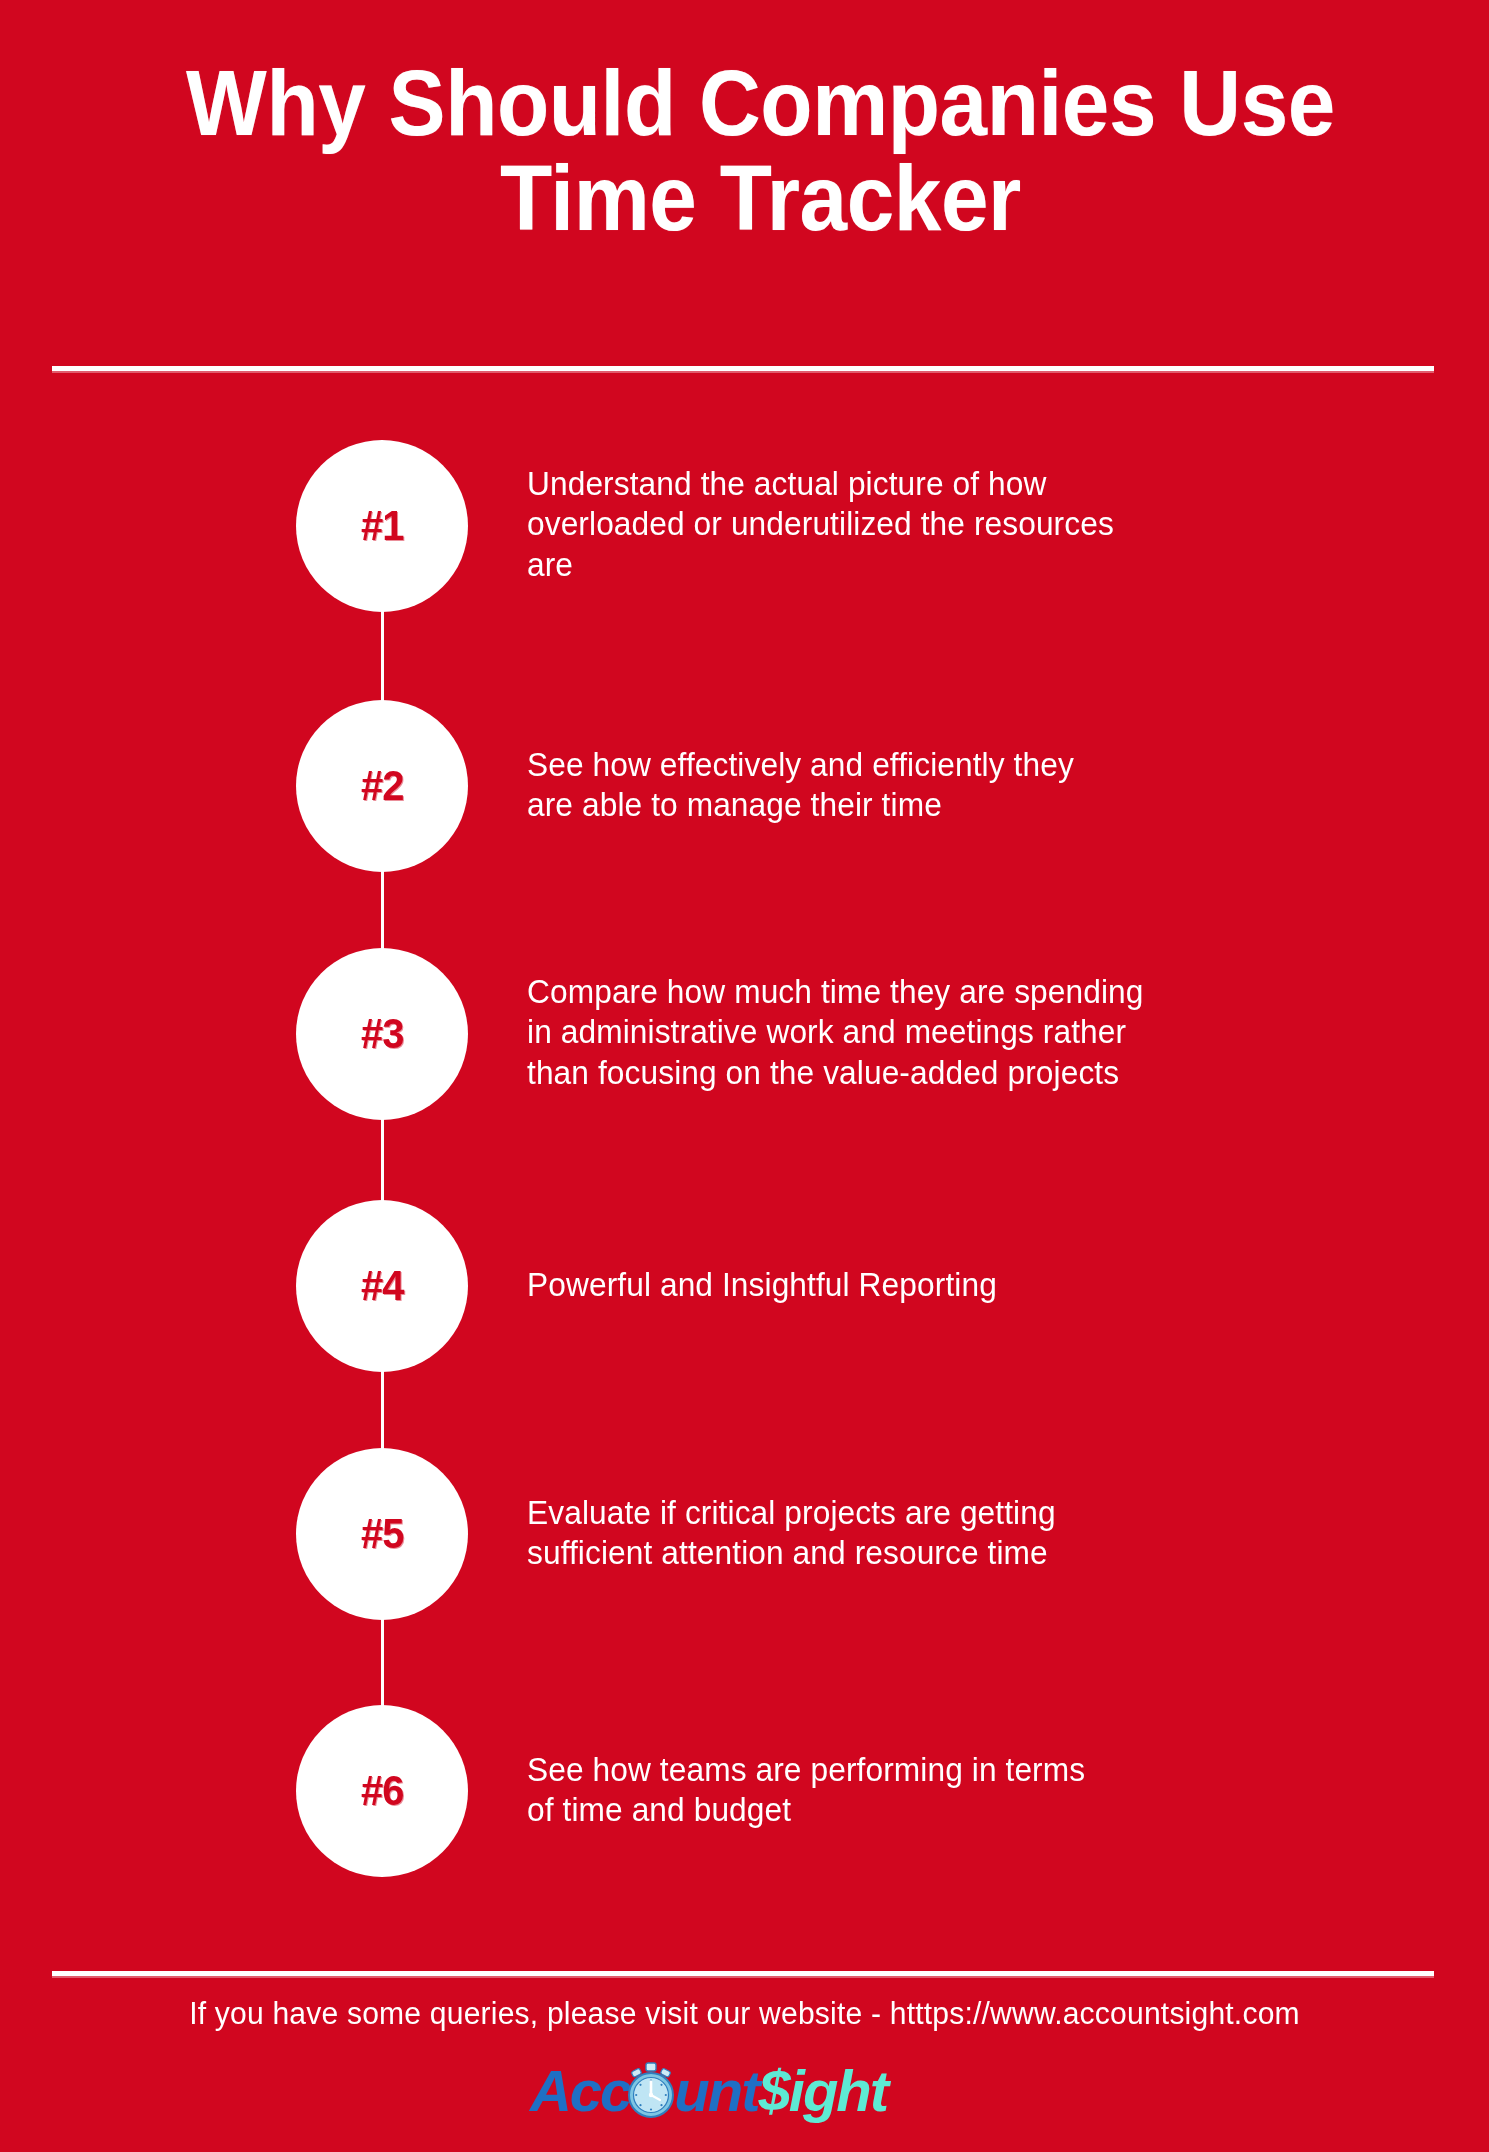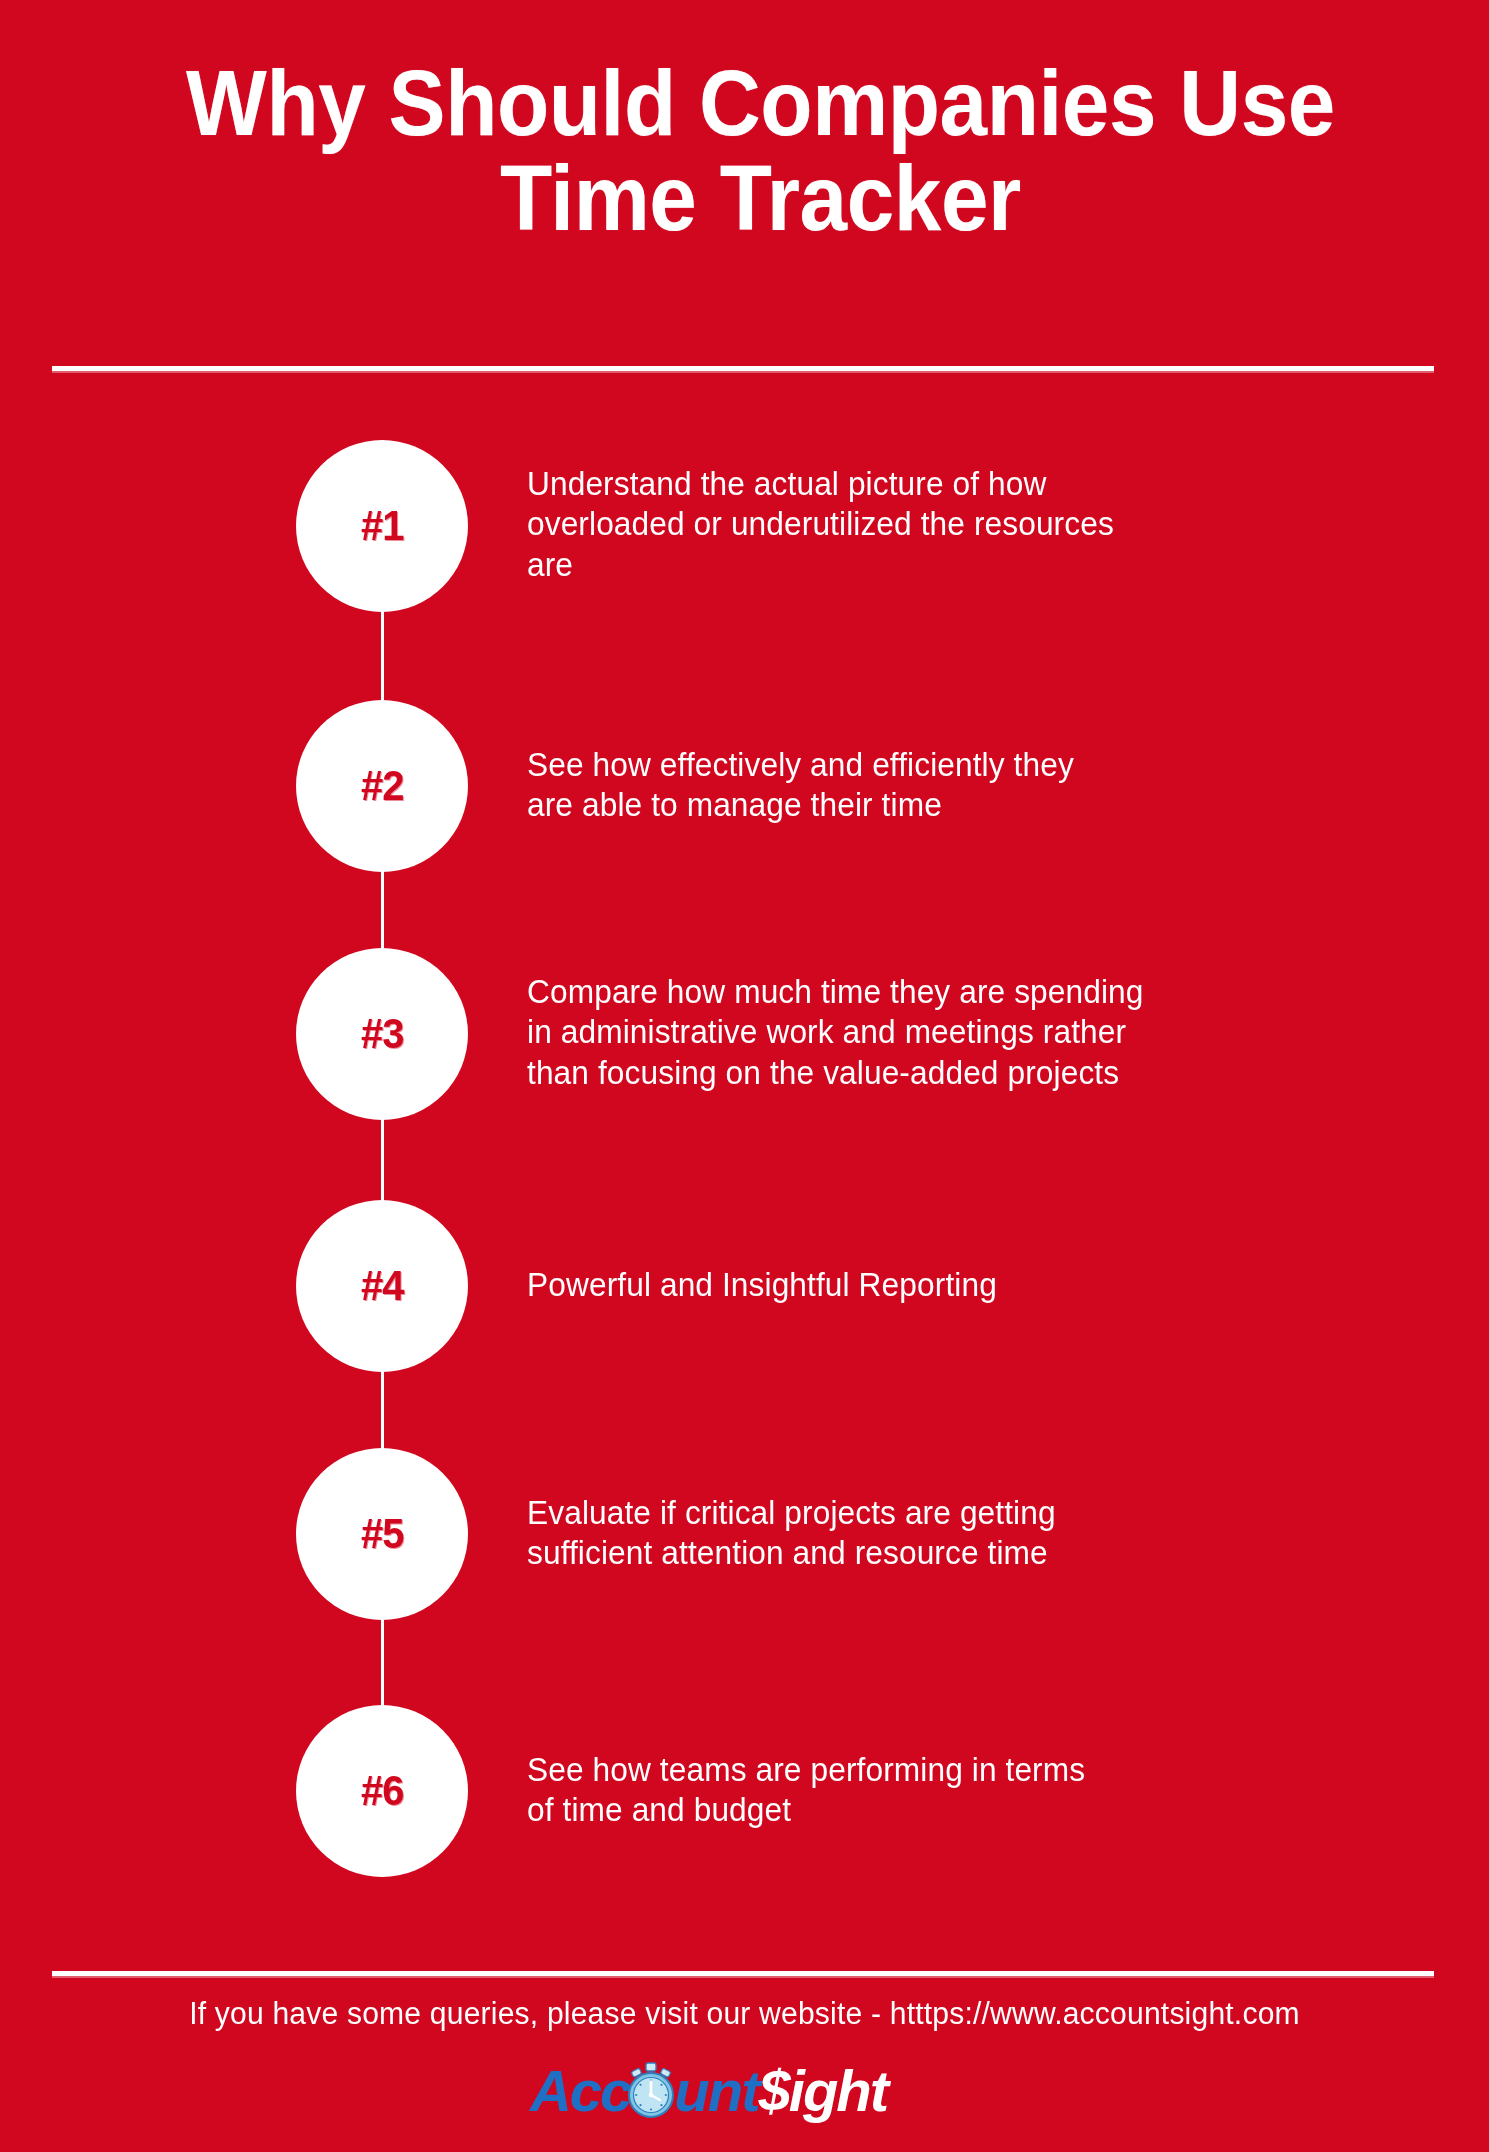--- a/index.html
+++ b/index.html
@@ -138,21 +138,21 @@
     display: flex;
     align-items: center;
     font-family: "Liberation Sans", sans-serif;
     font-weight: bold;
     font-style: italic;
     font-size: 58px;
     letter-spacing: -2px;
     line-height: 1;
   }
   .logo-blue { color: #1f6fc4; }
-  .logo-green { color: #ffffff; }
+  .logo-green { color: #5eead4; }
   .logo-watch {
     position: relative;
     display: inline-block;
     width: 54px;
     height: 58px;
     margin: 0 -4px 0 -6px;
     vertical-align: middle;
   }
   .logo-watch svg { display:block; }
 </style>

